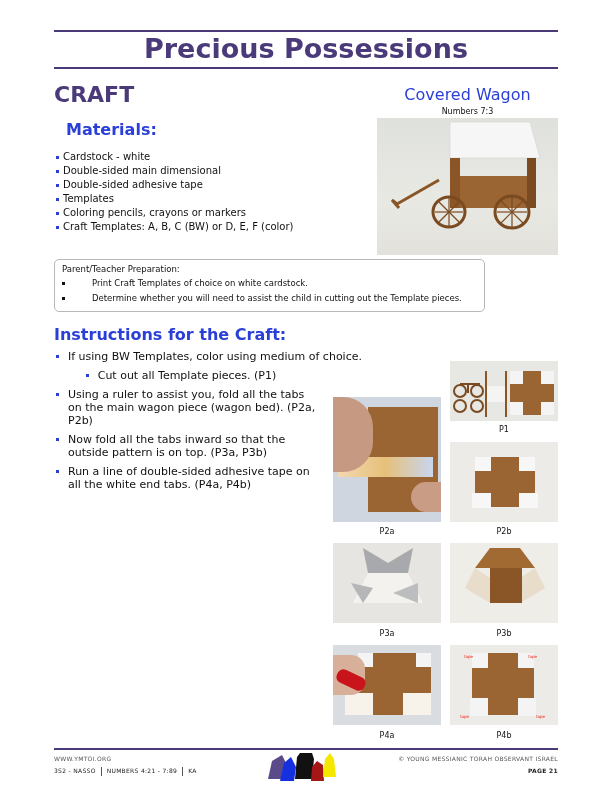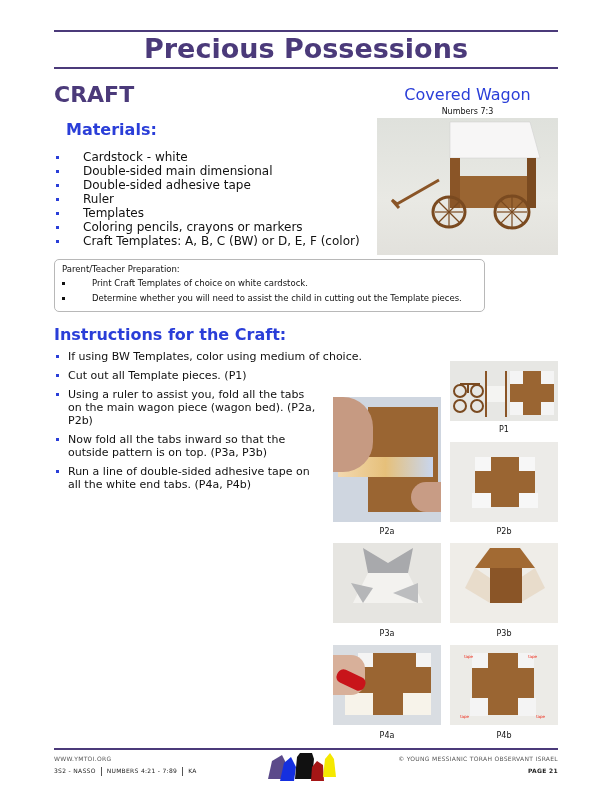--- a/index.html
+++ b/index.html
@@ -6,21 +6,21 @@
   html, body { width: 612px; height: 792px; background: #fff; overflow: hidden; }
   body { position: relative; font-family: "DejaVu Sans", sans-serif; color: #111; }
 
   .rule { position: absolute; left: 54px; width: 504px; height: 2px; background: #4b3a7a; }
   .title { position: absolute; left: 54px; width: 504px; top: 33px; text-align: center;
     font-family: "DejaVu Sans", sans-serif; font-weight: bold; font-size: 27px; color: #4b3a7a; letter-spacing: 0px; }
 
   .craft { position: absolute; left: 54px; top: 82px; font-size: 22px; font-weight: bold; color: #4b3a7a; }
   .materials-h { position: absolute; left: 54px; top: 120px; font-size: 16px; font-weight: bold; color: #2a3ed8; margin-left: 12px; }
   .mat-list { position: absolute; left: 56px; top: 150px; list-style: none; }
-  .mat-list li { font-size: 12px; line-height: 14px; display: flex; align-items: center; gap: 20px; }
+  .mat-list li { font-size: 10px; line-height: 14px; display: flex; align-items: center; }
   .mat-list li .sq { width: 3px; height: 3px; background: #2a3ed8; margin-right: 4px; display: inline-block; }
 
   .wagon-h { position: absolute; left: 380px; width: 175px; top: 85px; text-align: center; font-size: 16px; font-weight: normal; color: #2a3ed8; }
   .wagon-ref { position: absolute; left: 380px; width: 175px; top: 107px; text-align: center; font-size: 8px; }
   .photo { position: absolute; overflow: hidden; background: #e8e6e0; }
 
   .prep { position: absolute; left: 54px; top: 259px; width: 431px; height: 53px; border: 1px solid #b8b8b8; border-radius: 5px; padding: 3px 7px; }
   .prep .ph { font-size: 8.5px; line-height: 13px; }
   .prep .pi { font-size: 8.5px; line-height: 15px; display: flex; align-items: center; gap: 24px; }
   .prep .pi .sq { width: 3px; height: 3px; background: #111; margin-right: 3px; display: inline-block; }
@@ -52,24 +52,20 @@
       <span class="sq"></span>
       <span>Cardstock - white</span>
     </li>
   <li>
       <span class="sq"></span>
       <span>Double-sided main dimensional</span>
     </li>
   <li>
       <span class="sq"></span>
       <span>Double-sided adhesive tape</span>
-    </li>
-  <li>
-      <span class="sq"></span>
-      <span>Ruler</span>
     </li>
   <li>
       <span class="sq"></span>
       <span>Templates</span>
     </li>
   <li>
       <span class="sq"></span>
       <span>Coloring pencils, crayons or markers</span>
     </li>
   <li>
@@ -114,21 +110,21 @@
       <span>Determine whether you will need to assist the child in cutting out the Template pieces.</span>
     </div>
 </div>
 
 <div class="inst-h">Instructions for the Craft:</div>
 <ul class="inst-list">
   <li style="width:310px;">
       <span class="sq"></span>
       <span>If using BW Templates, color using medium of choice.</span>
     </li>
-  <li style="width:250px;">
+  <li style="width:250px;justify-content:center;">
       <span class="sq"></span>
       <span>Cut out all Template pieces. (P1)</span>
     </li>
   <li style="width:262px;">
       <span class="sq"></span>
       <span>Using a ruler to assist you, fold all the tabs on the main wagon piece (wagon bed). (P2a, P2b)</span>
     </li>
   <li style="width:262px;">
       <span class="sq"></span>
       <span>Now fold all the tabs inward so that the outside pattern is on top. (P3a, P3b)</span>

